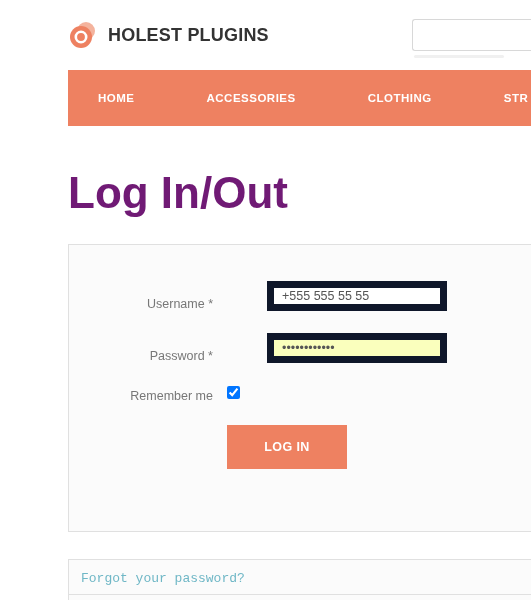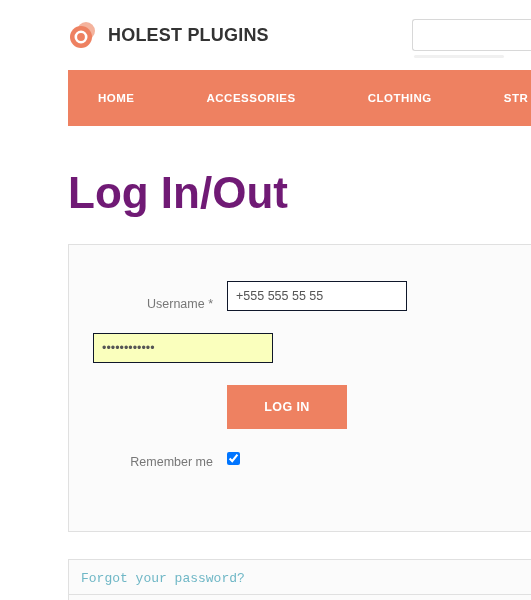--- a/index.html
+++ b/index.html
@@ -105,25 +105,26 @@
     font-size: 12.5px;
     color: #777;
     padding-right: 14px;
   }
   .form-row .ctrl {
     flex: 0 0 auto;
   }
   .text-input {
     width: 180px;
     height: 30px;
-    border: 1px solid #0f172a;
+    border: 7px solid #0f172a;
     padding: 4px 8px;
     font-size: 12.5px;
     font-family: inherit;
     color: #555;
+    margin-left: 40px;
   }
   .text-input.autofill {
     background: #faffbd;
   }
   .submit-row .lbl { }
   .btn-login {
     background: #ee8161;
     color: #fff;
     font-weight: 700;
     font-size: 12.5px;
@@ -183,34 +184,35 @@
   <h1 class="page-title">Log In/Out</h1>
 
   <div class="panel">
     <div class="form-row">
       <div class="lbl">Username *</div>
       <div class="ctrl">
         <input class="text-input" type="text" value="+555 555 55 55" style="">
       </div>
     </div>
     <div class="form-row">
+      <div class="lbl">Password *</div>
       <div class="ctrl">
         <input class="text-input autofill" type="password" value="••••••••••••" style="">
+      </div>
+    </div>
+    <div class="form-row">
+      <div class="lbl">Remember me</div>
+      <div class="ctrl">
+        <input type="checkbox" checked="" style="">
       </div>
     </div>
     <div class="form-row submit-row">
       <div class="lbl"></div>
       <div class="ctrl">
         <button class="btn-login">LOG IN</button>
-      </div>
-    </div>
-    <div class="form-row">
-      <div class="lbl">Remember me</div>
-      <div class="ctrl">
-        <input type="checkbox" checked="" style="">
       </div>
     </div>
   </div>
 
   <div class="sep"></div>
 
   <div class="link-list">
     <div class="row">
       <a href="#">Forgot your password?</a>
     </div>

